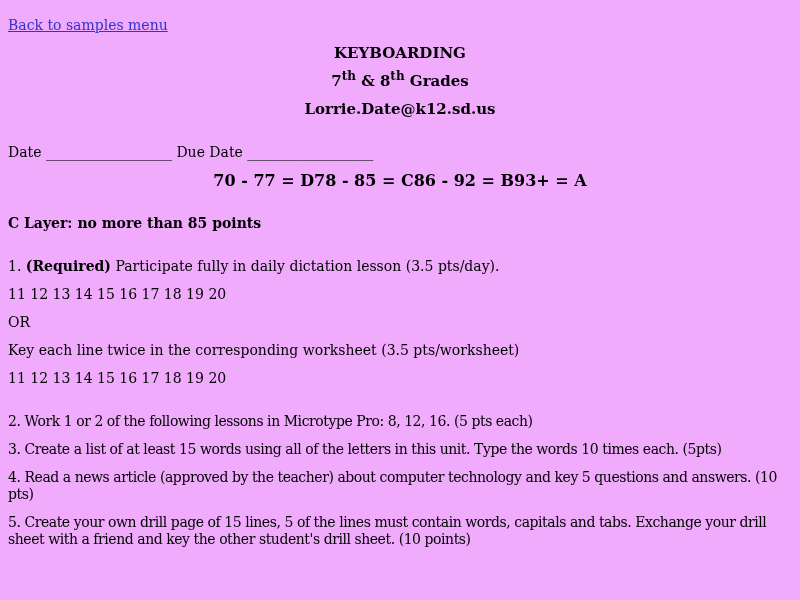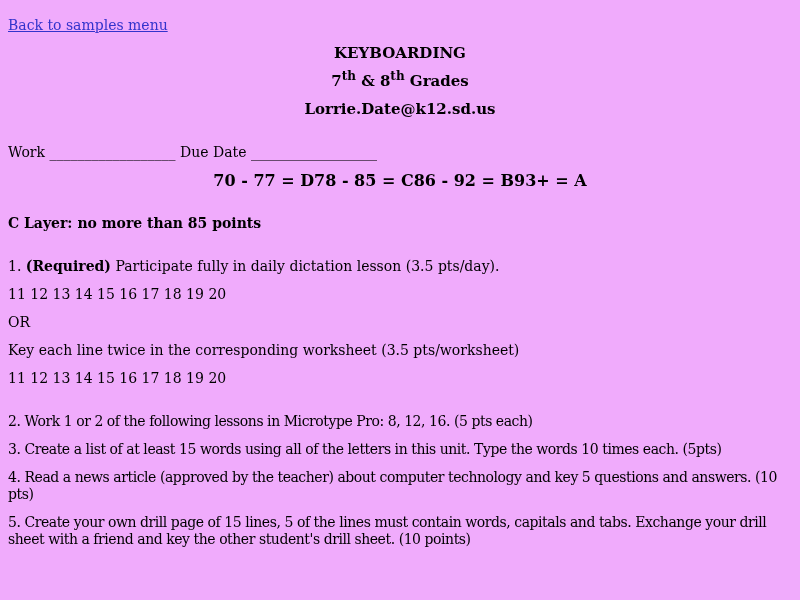--- a/index.html
+++ b/index.html
@@ -64,21 +64,21 @@
   </p>
 
   <p class="heading">KEYBOARDING</p>
 
   <p class="heading"><span>7</span><sup>th</sup><span> &amp; </span><span>8</span><sup>th</sup><span> Grades</span></p>
 
 
   <p class="heading">Lorrie.Date@k12.sd.us</p>
 
 
-  <p class="gap-lg"><span>Work</span>&nbsp;<span>__________________</span>&nbsp;<span>Due Date</span>&nbsp;<span>__________________</span></p>
+  <p class="gap-lg"><span>Date</span>&nbsp;<span>__________________</span>&nbsp;<span>Due Date</span>&nbsp;<span>__________________</span></p>
 
   <p class="center-bold">70 - 77 = D78 - 85 = C86 - 92 = B93+ = A</p>
 
   <p class="bold gap-lg">C Layer: no more than 85 points</p>
 
   <p class="gap-lg"><span>1. </span><span class="bold">(Required)</span><span> Participate fully in daily dictation lesson (3.5 pts/day).</span></p>
 
   <p>11 12 13 14 15 16 17 18 19 20</p>
 
   <p class="center-plain">OR</p>

